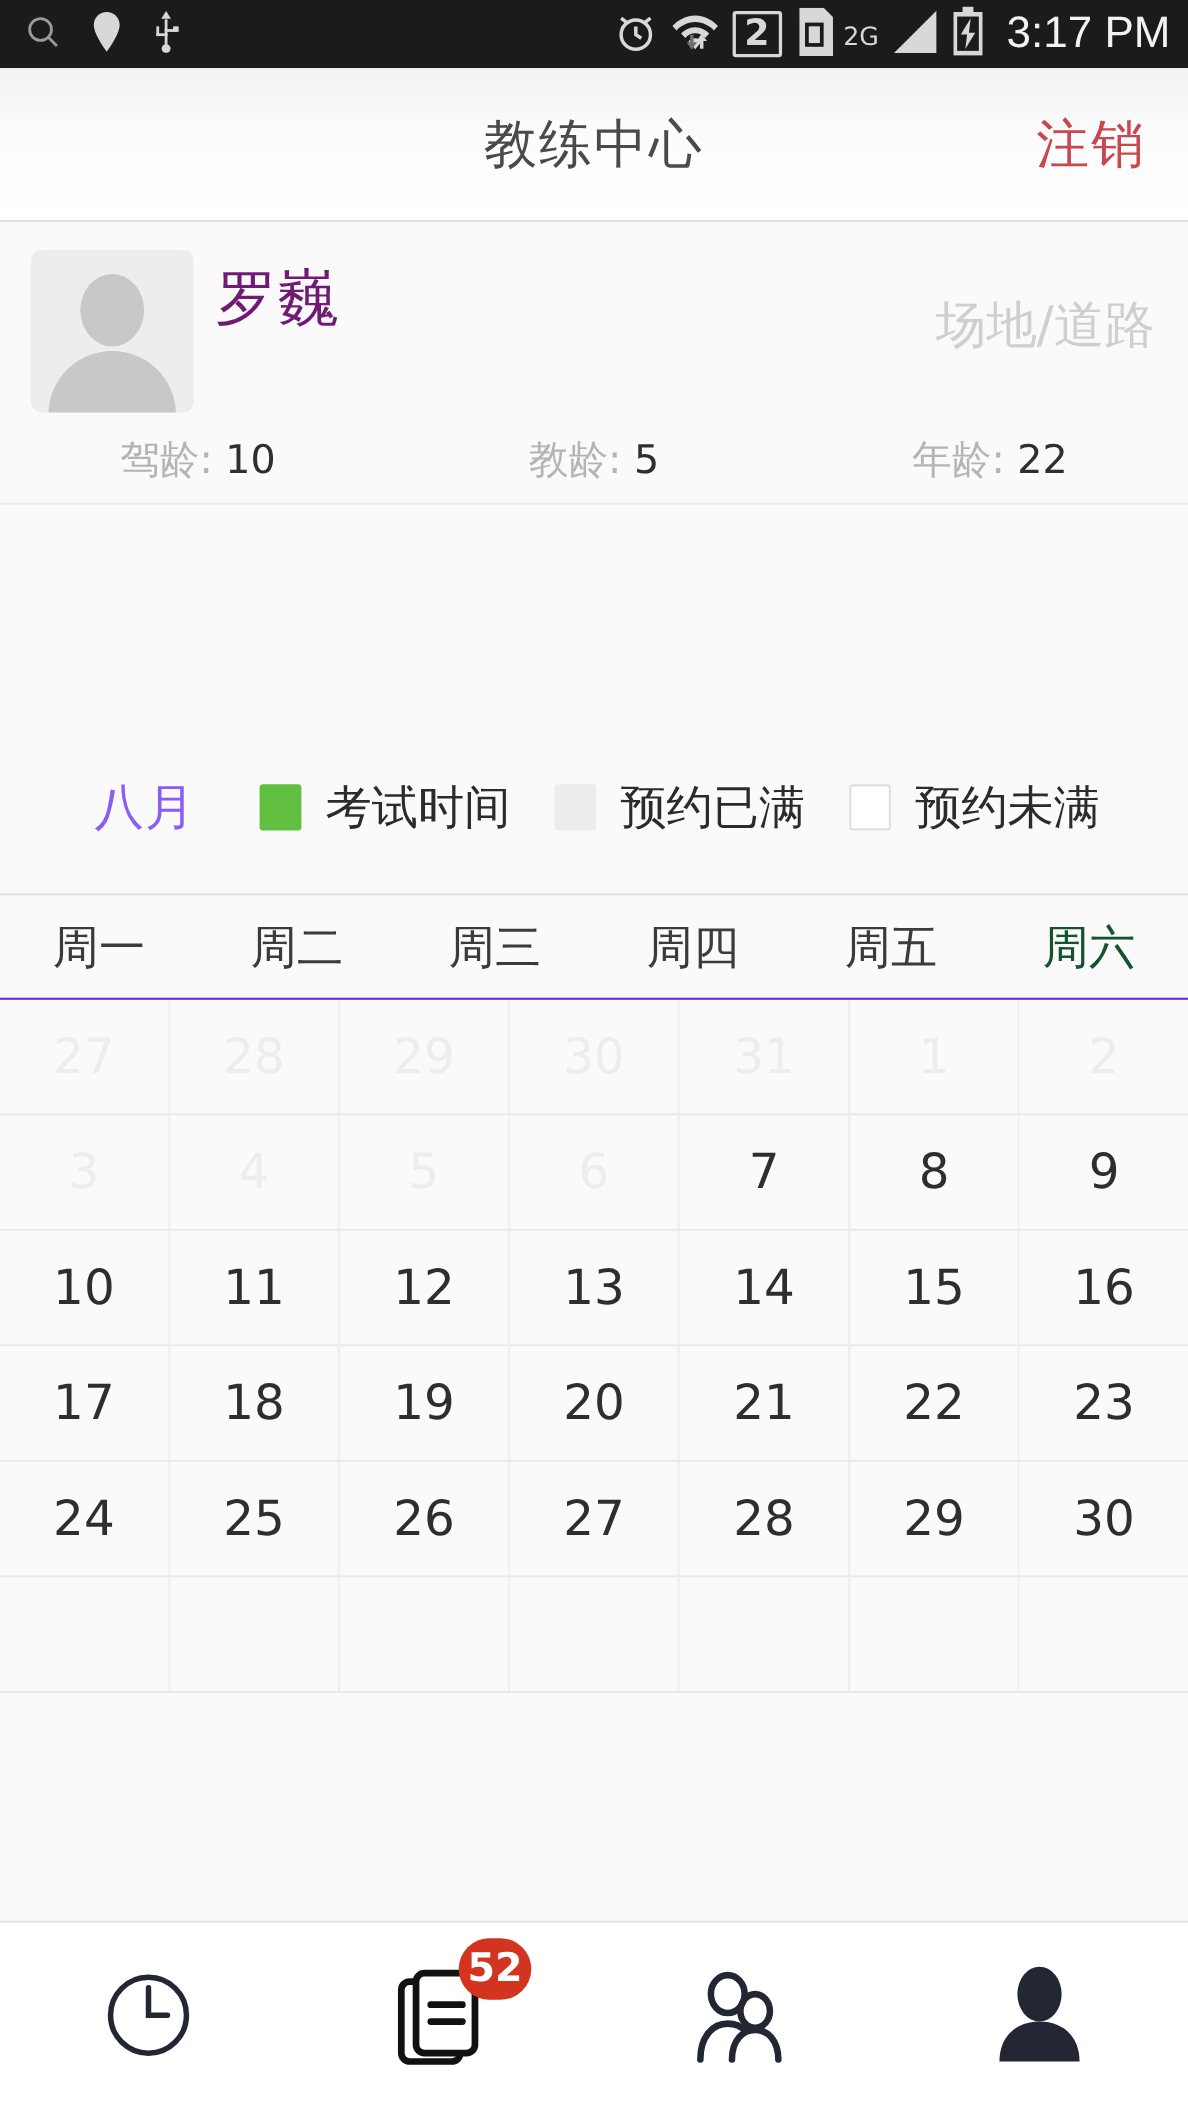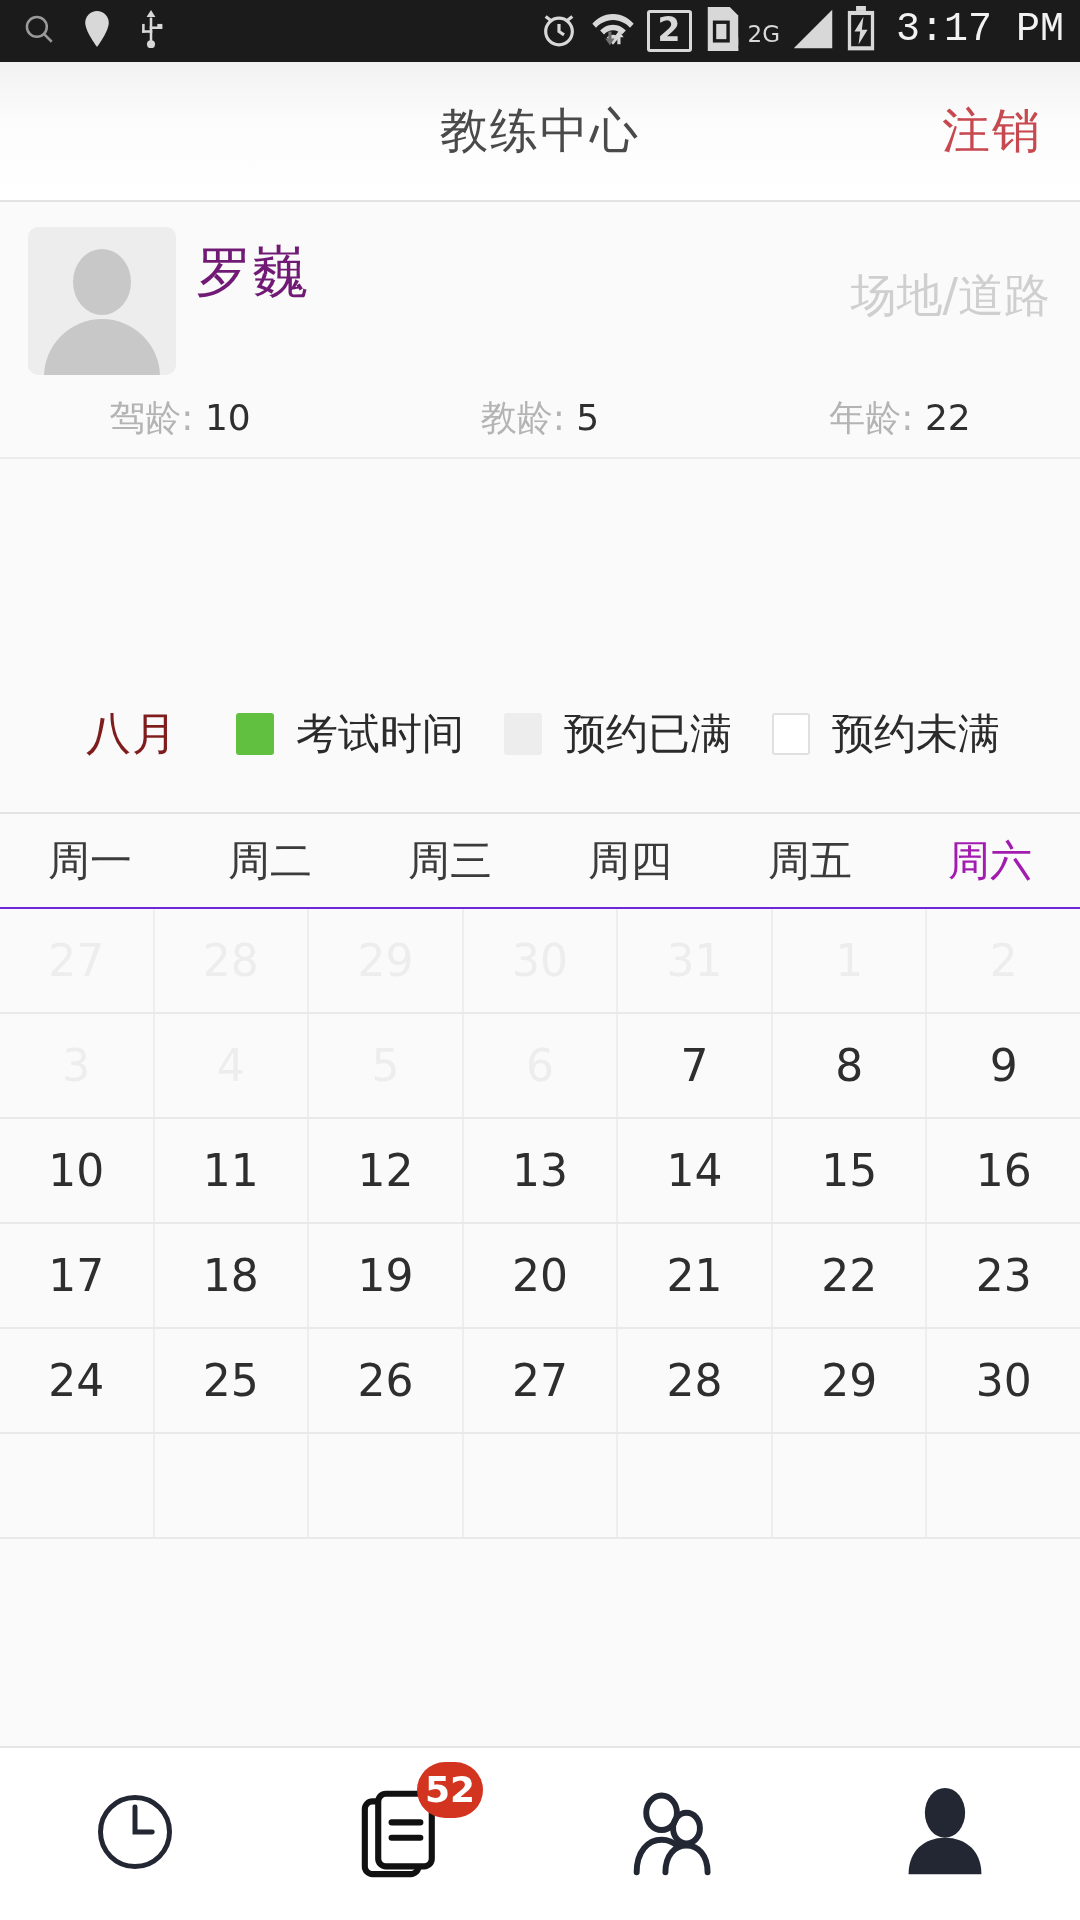--- a/index.html
+++ b/index.html
@@ -37,21 +37,21 @@
   .sb-right {
     margin-left: auto;
     display: flex;
     align-items: center;
     gap: 12px;
   }
   .sb-ico { display: block; }
   .sb-time {
     color: #f2f2f2;
     font-size: 40px;
-    font-family: Liberation Mono, monospace;
+    font-family: Liberation Sans, sans-serif;
     letter-spacing: 0px;
     margin-left: 8px;
     line-height: 1;
     padding-bottom: 3px;
   }
   .sb-sim {
     color: #d8d8d8;
     font-size: 33px;
     font-weight: bold;
     border: 3px solid #d8d8d8;
@@ -187,21 +187,21 @@
     position: absolute;
     left: 0; right: 0;
     bottom: 48px;
     display: flex;
     align-items: center;
     padding-left: 86px;
     box-sizing: border-box;
   }
   .legend-month {
     font-size: 45px;
-    color: #7f1d1d;
+    color: #8b5cf6;
     margin-right: 58px;
     letter-spacing: 1px;
   }
   .legend-item {
     display: flex;
     align-items: center;
     margin-right: 40px;
   }
   .swatch {
     width: 38px;
@@ -228,21 +228,21 @@
     border-bottom: 2px solid #6d28d9;
   }
   .wd {
     flex: 1 1 0;
     display: flex;
     align-items: center;
     justify-content: center;
     font-size: 42px;
     color: #3b3b3b;
   }
-  .wd.weekend { color: #a21caf; }
+  .wd.weekend { color: #14532d; }
 
   
   .calendar {
     flex: 1 1 auto;
     display: flex;
     flex-direction: column;
     background: #fafafa;
     overflow: hidden;
   }
   .cal-row {

